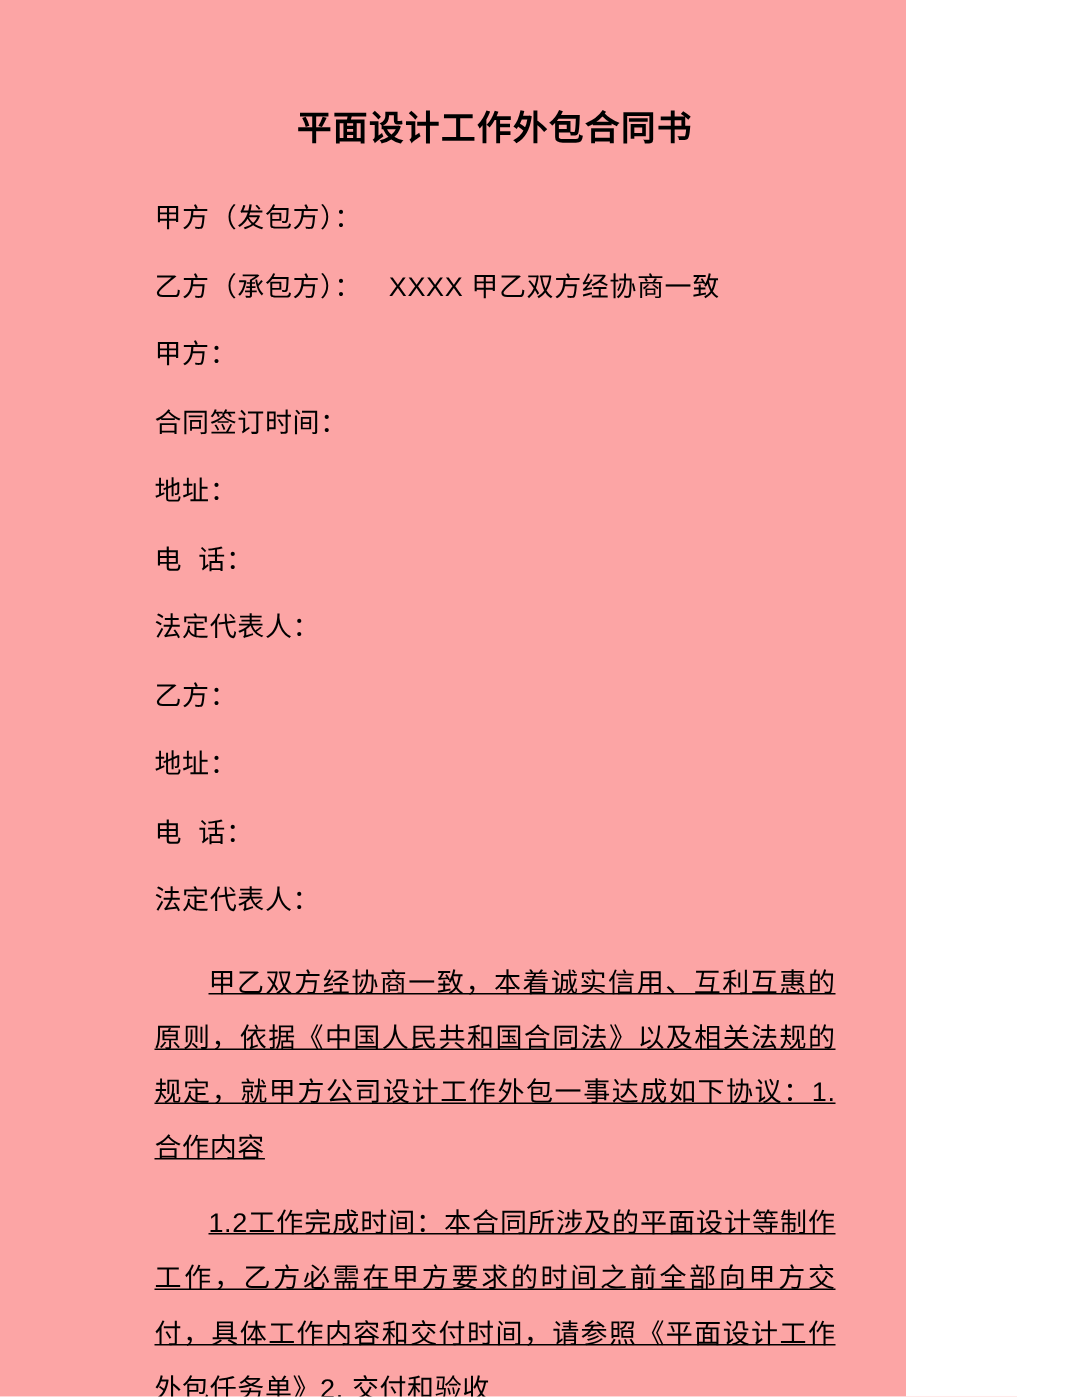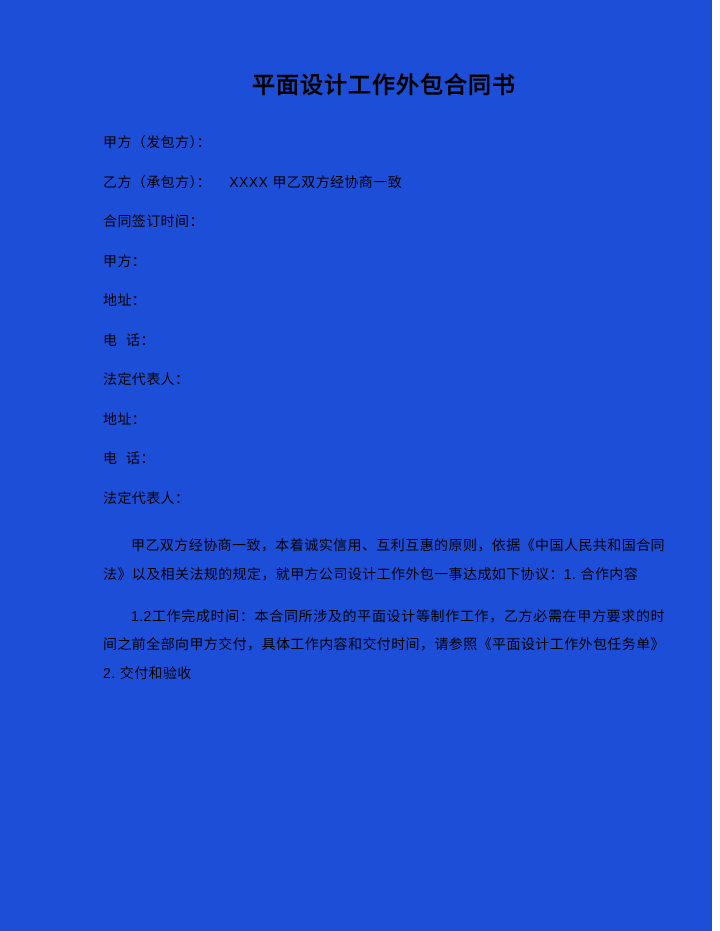--- a/index.html
+++ b/index.html
@@ -9,47 +9,48 @@
   }
   body {
     width: 720px;
     height: 931px;
     font-family: "Liberation Serif", "DejaVu Serif", serif;
     color: #000000;
     -webkit-font-smoothing: antialiased;
   }
   .page {
     position: relative;
-    width: 712px;
+    width: 604px;
     height: 931px;
     box-sizing: border-box;
     padding: 70px 47px 40px 103px;
-    background: #1d4ed8;
+    background: #fca5a5;
   }
   .doc-title {
     font-family: "Liberation Serif", "DejaVu Serif", serif;
     font-size: 23px;
     font-weight: bold;
     text-align: center;
     letter-spacing: 1px;
     margin: 0 0 30px 0;
     line-height: 1.4;
   }
   .para {
     font-family: "Liberation Sans", "DejaVu Sans", sans-serif;
-    font-size: 14px;
+    font-size: 18px;
     line-height: 1.5;
     margin: 0 0 18.5px 0;
     text-align: justify;
     letter-spacing: 0.4px;
   }
   .para.indent {
     text-indent: 2em;
     margin-bottom: 13px;
     line-height: 2.05;
+    text-decoration: underline;
   }
   .para.block {
     margin-bottom: 12px;
   }
   .spacer-sm {
     height: 4px;
   }
   .field-label {
     white-space: pre-wrap;
   }
@@ -65,33 +66,36 @@
   <h1 class="doc-title">平面设计工作外包合同书</h1>
 
   <div>
     <p class="para">
       <span class="field-label">甲方（发包方）：</span><span class="field-value"></span>
     </p>
     <p class="para">
       <span class="field-label">乙方（承包方）：</span><span class="field-value">XXXX 甲乙双方经协商一致</span>
     </p>
     <p class="para">
-      <span class="field-label">合同签订时间：</span><span class="field-value"></span>
+      <span class="field-label">甲方：</span><span class="field-value"></span>
     </p>
     <p class="para">
-      <span class="field-label">甲方：</span><span class="field-value"></span>
+      <span class="field-label">合同签订时间：</span><span class="field-value"></span>
     </p>
     <p class="para">
       <span class="field-label">地址：</span><span class="field-value"></span>
     </p>
     <p class="para">
       <span class="field-label">电  话：</span><span class="field-value"></span>
     </p>
     <p class="para">
       <span class="field-label">法定代表人：</span><span class="field-value"></span>
+    </p>
+    <p class="para">
+      <span class="field-label">乙方：</span><span class="field-value"></span>
     </p>
     <p class="para">
       <span class="field-label">地址：</span><span class="field-value"></span>
     </p>
     <p class="para">
       <span class="field-label">电  话：</span><span class="field-value"></span>
     </p>
     <p class="para">
       <span class="field-label">法定代表人：</span><span class="field-value"></span>
     </p>

